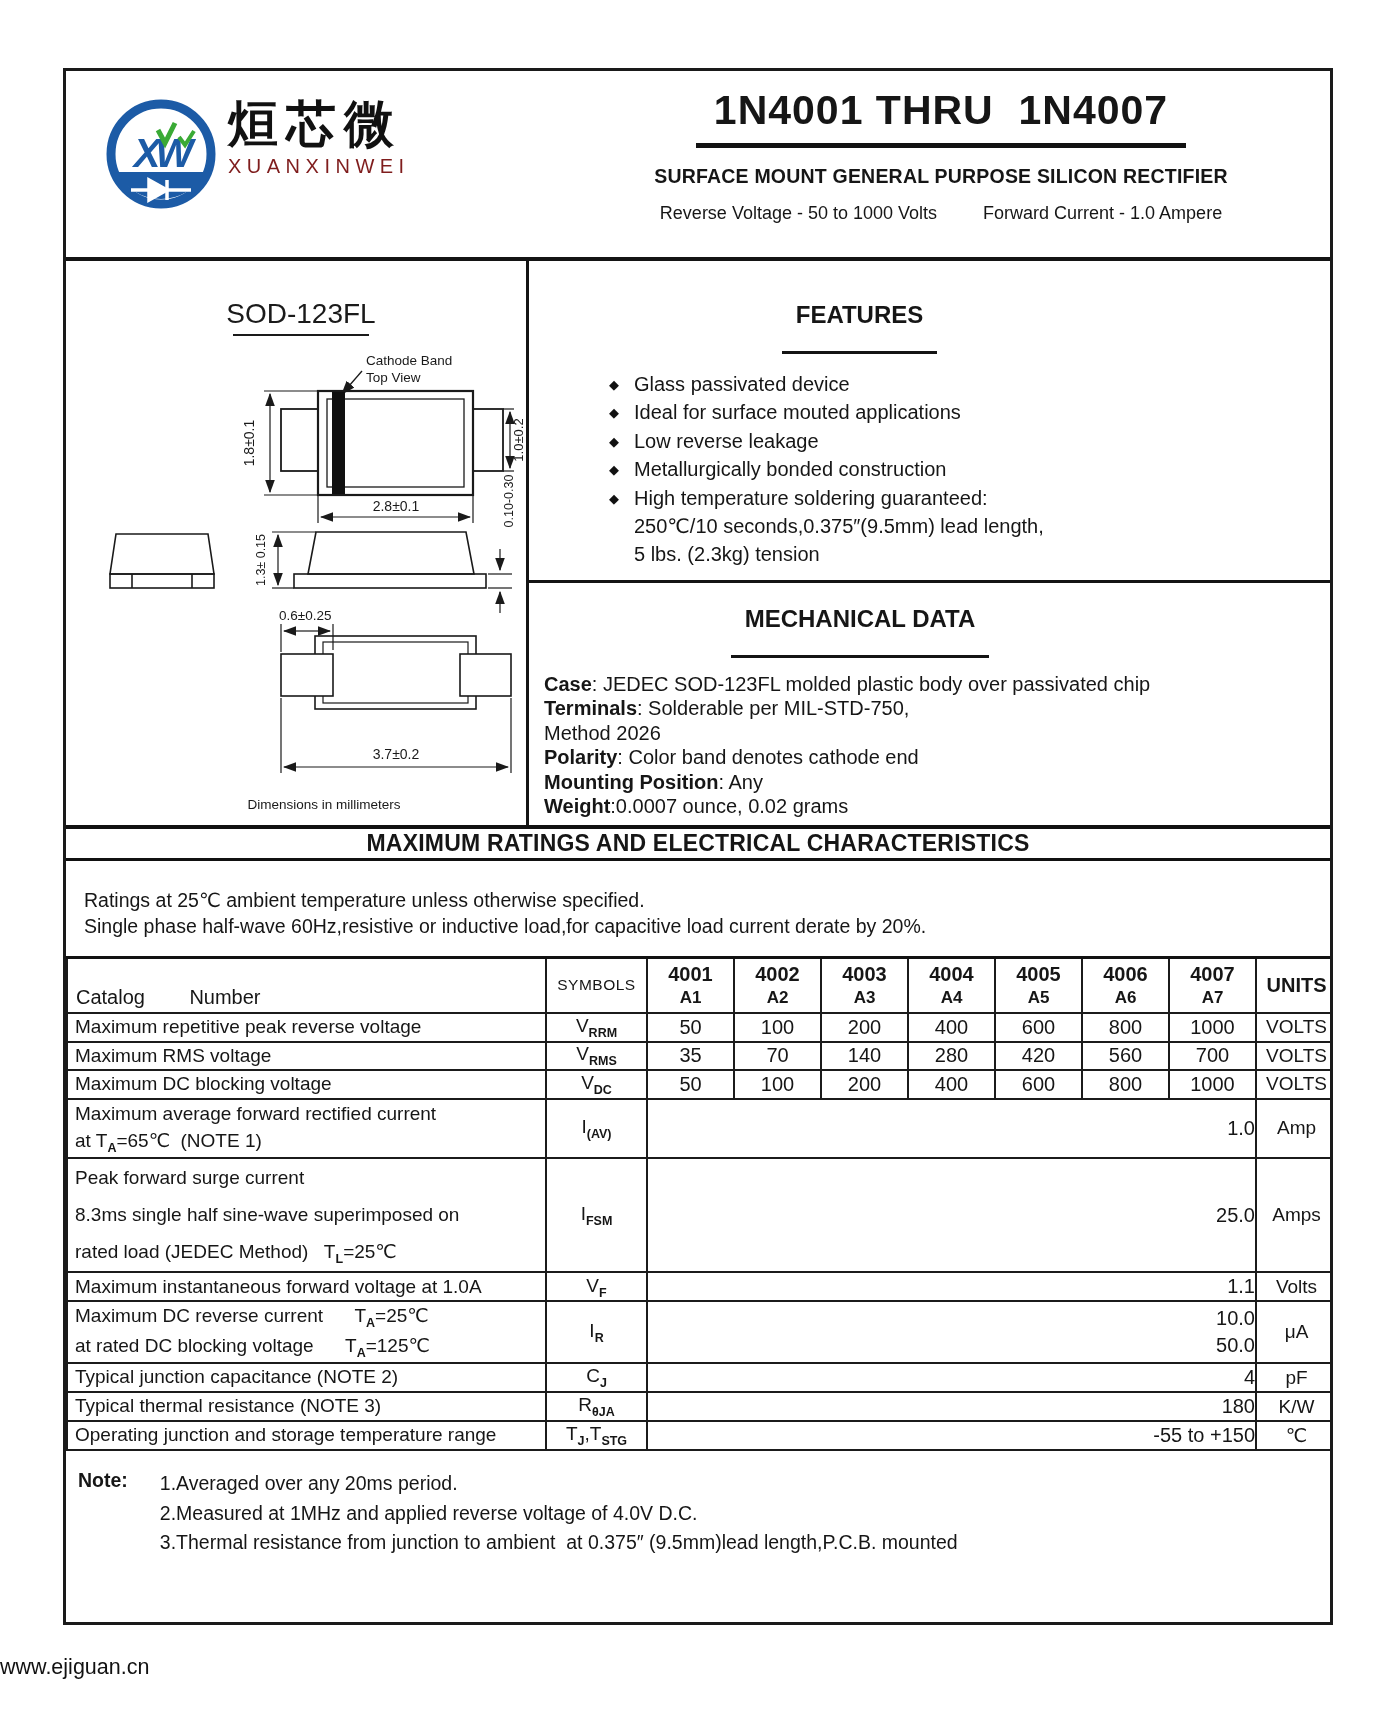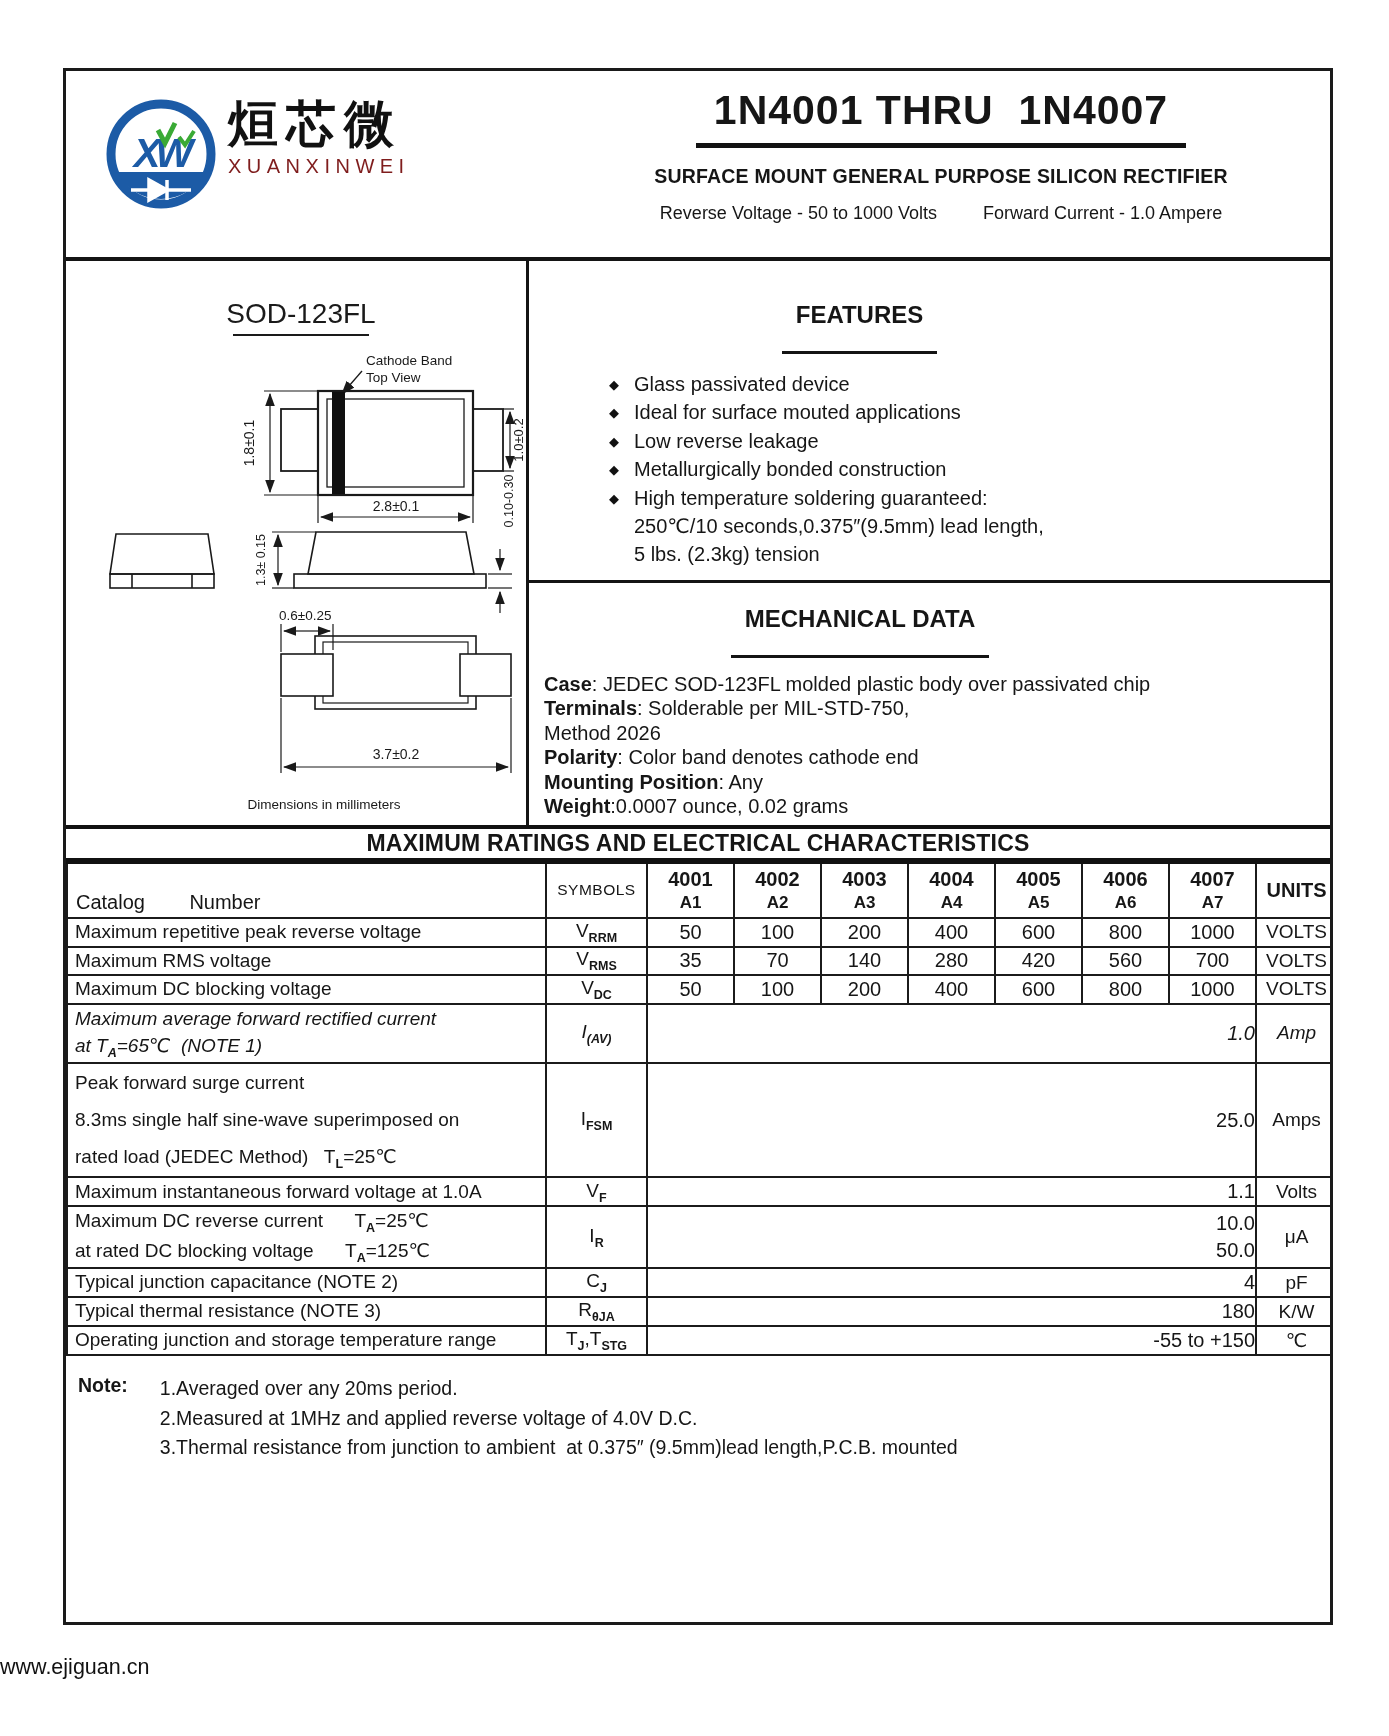--- a/index.html
+++ b/index.html
@@ -54,21 +54,21 @@
   td.param{font-size:19px;padding-left:7px !important;}
   .pline{line-height:1.4;white-space:pre-wrap;}
   .p2 .pline{line-height:1.45;}
   .p3 .pline{line-height:1.95;}
   td.symc{text-align:center;font-size:19px;}
   td.symc sub,td.param sub{font-size:12.5px;font-weight:bold;}
   td.val,td.valspan{text-align:center;font-size:20px;}
   .vline{line-height:1.35;text-align:right;}
   td.unit{text-align:center;font-size:19px;}
   tbody tr:nth-child(1){height:29px;} tbody tr:nth-child(2){height:28px;}
-  tbody tr:nth-child(3){height:28px;} tbody tr:nth-child(4){height:56px;font-style:italic;}
+  tbody tr:nth-child(3){height:28px;} tbody tr:nth-child(4){height:56px;}
   tbody tr:nth-child(5){height:113px;} tbody tr:nth-child(6){height:29px;}
   tbody tr:nth-child(7){height:56px;} tbody tr:nth-child(8){height:28px;}
   tbody tr:nth-child(9){height:28px;} tbody tr:nth-child(10){height:29px;}
   
   .notes{display:flex;padding:18px 0 0 12px;font-size:19.5px;gap:24px;}
   .notelabel{font-weight:bold;flex:none;}
   .notelist{margin-left:8px;line-height:1.5;white-space:pre-wrap;}
   
   .footer{position:absolute;left:0;width:100%;top:1655px;text-align:left;
           font-size:21.5px;color:#111;}
@@ -230,20 +230,24 @@
               <div class="mline"><b>Mounting Position</b><span>: Any</span></div>
               <div class="mline"><b>Weight</b><span>:0.0007 ounce, 0.02 grams</span></div>
             </div>
       </div>
     </div>
   </div>
 
   <div class="ratbar">
     <span>MAXIMUM RATINGS AND ELECTRICAL CHARACTERISTICS</span>
   </div>
+  <div class="ratpara">
+    <div>Ratings at 25℃ ambient temperature unless otherwise specified.</div>
+    <div>Single phase half-wave 60Hz,resistive or inductive load,for capacitive load current derate by 20%.</div>
+  </div>
 
   <table class="spec">
     <colgroup>
       <col style="width:479px">
           <col style="width:101px">
       <col style="width:87px">
           <col style="width:87px">
           <col style="width:87px">
       <col style="width:87px">
           <col style="width:87px">

